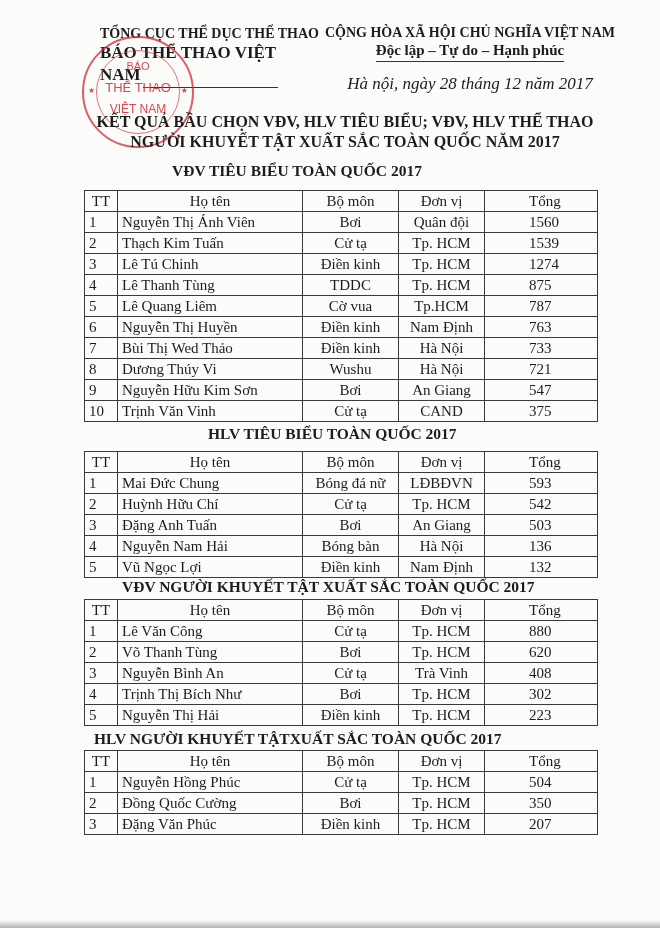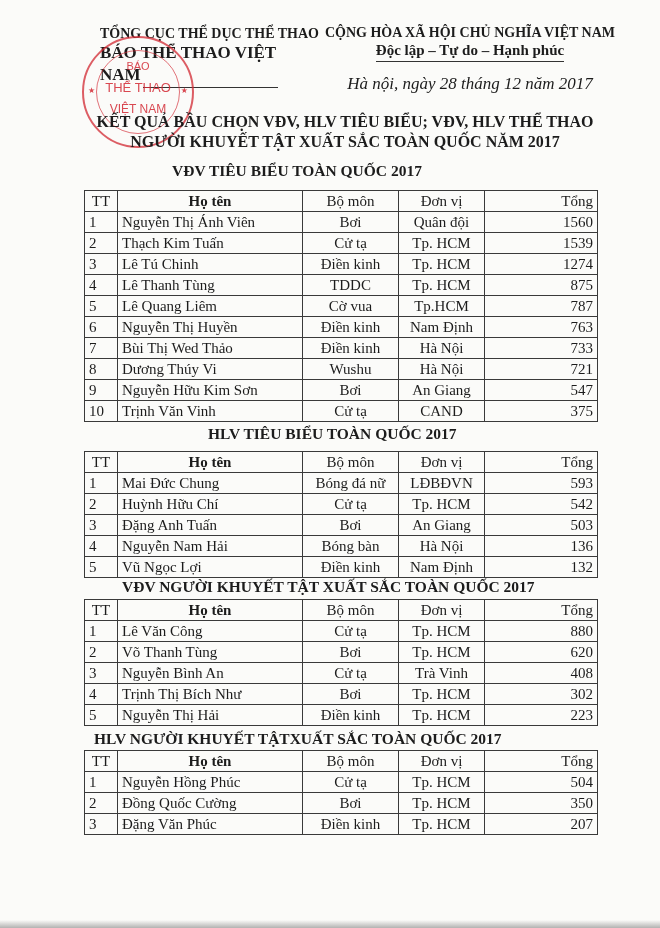--- a/index.html
+++ b/index.html
@@ -50,24 +50,24 @@
   table.rt {
     position:absolute; left:84px; width:514px; border-collapse:collapse;
     font-size:15px; table-layout:fixed;
   }
   table.rt td, table.rt th {
     border:1px solid #3a3a3a; height:20px; padding:0 4px; font-weight:normal;
     line-height:20px; white-space:nowrap; overflow:hidden;
   }
   table.rt .c-tt { width:24px; }
   table.rt .c-name { width:176px; text-align:left; }
-  table.rt th.c-name { text-align:center;font-weight:bold; }
+  table.rt th.c-name { text-align:center; }
   table.rt .c-sport { width:87px; text-align:center; }
   table.rt .c-unit { width:77px; text-align:center;margin-left:8px; }
-  table.rt .c-total { text-align:right;padding-left:44px; }
+  table.rt .c-total { text-align:left;padding-left:44px; }
   .bottom-shadow {
     position:absolute; left:0; right:0; bottom:0; height:8px;
     background:linear-gradient(to bottom, rgba(0,0,0,0), rgba(90,90,90,0.45));
   }
 </style>
 </head>
 <body>
 
 <div class="hdr-left">
   <div class="org">TỔNG CỤC THỂ DỤC THỂ THAO</div>

